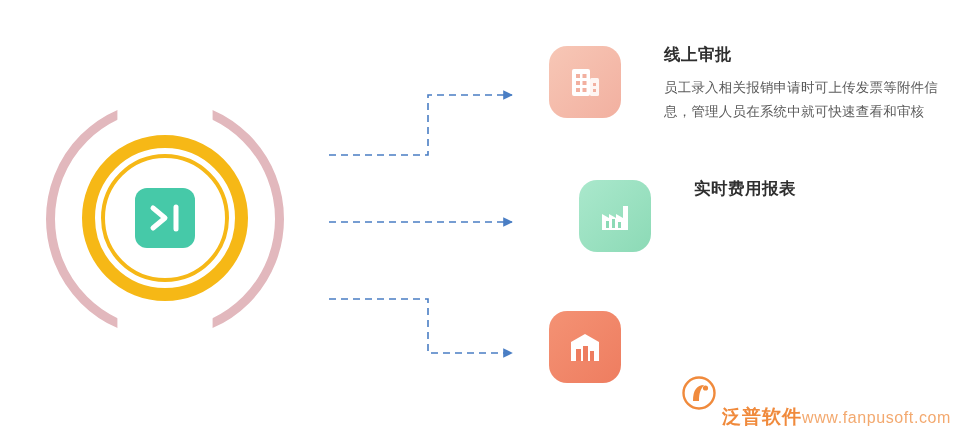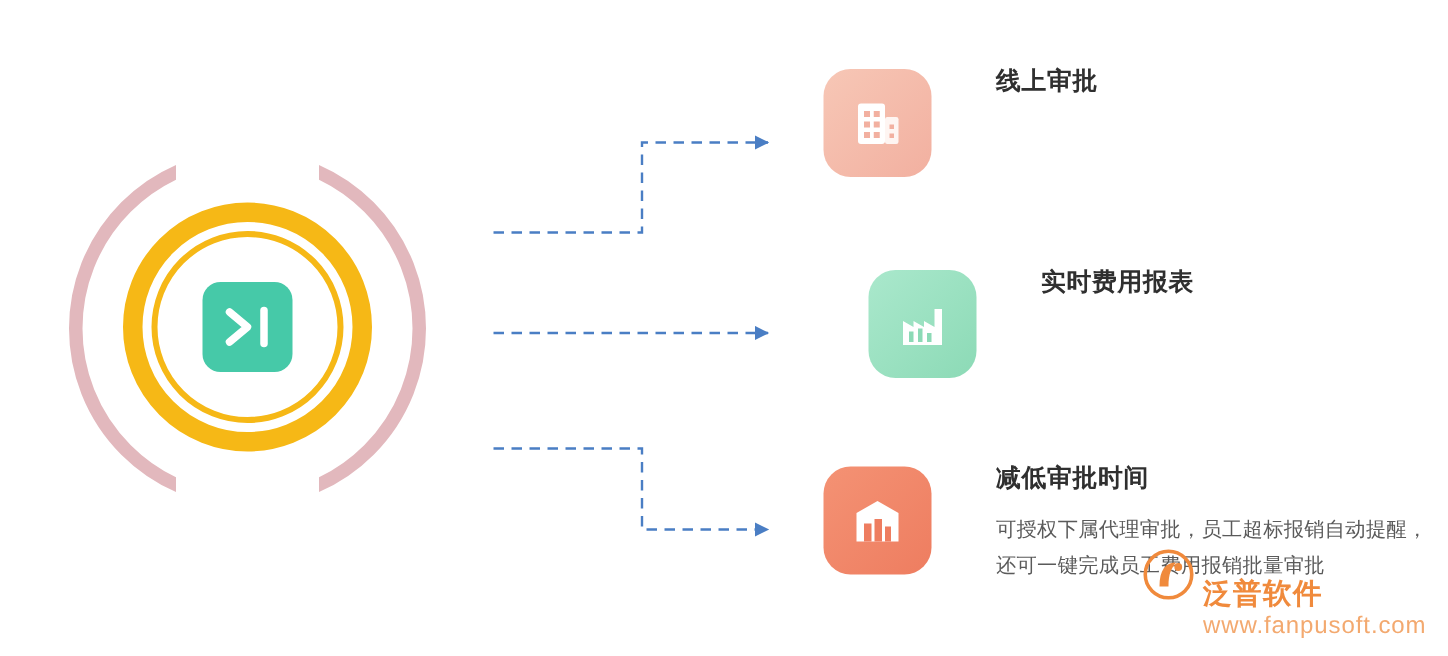--- a/index.html
+++ b/index.html
@@ -135,21 +135,21 @@
     align-items: center;
   }
   .wm-logo {
     width: 34px;
     height: 34px;
     flex: 0 0 auto;
     margin-right: 6px;
   }
   .wm-right {
     display: flex;
-    flex-direction: column;
+    flex-direction: row;
     justify-content: center;
     margin-top: 48px;
   }
   .wm-name {
     font-size: 19px;
     font-weight: bold;
     color: #f08a3c;
     line-height: 1.05;
     letter-spacing: 1px;
   }
@@ -203,20 +203,21 @@
         <rect x="11" y="19" width="4" height="4" fill="#f2b0a0"></rect>
         <rect x="17.5" y="19" width="4" height="4" fill="#f2b0a0"></rect>
         <rect x="11" y="26" width="4" height="4" fill="#f2b0a0"></rect>
         <rect x="17.5" y="26" width="4" height="4" fill="#f2b0a0"></rect>
         <rect x="28" y="21" width="3" height="3" fill="#f2b0a0"></rect>
         <rect x="28" y="27" width="3" height="3" fill="#f2b0a0"></rect>
       </svg>
     </div>
     <div class="ftext">
       <div class="ftitle">线上审批</div>
+      <div class="fdesc">员工录入相关报销申请时可上传发票等附件信息，管理人员在系统中就可快速查看和审核</div>
     </div>
   </div>
 
   <div class="feature feature-2">
     <div class="ficon" style="background:linear-gradient(135deg,#aae8cc,#8cdab6);">
       <svg width="40" height="40" viewBox="0 0 40 40">
         <path d="M7 34 L7 18 L14 22 L14 18 L21 22 L21 18 L28 22 L28 10 L33 10 L33 34 Z" fill="#ffffff"></path>
         <rect x="11" y="25" width="3" height="7" fill="#8cdab6"></rect>
         <rect x="17" y="23" width="3" height="9" fill="#8cdab6"></rect>
         <rect x="23" y="26" width="3" height="6" fill="#8cdab6"></rect>
@@ -230,24 +231,20 @@
 
   <div class="feature feature-3">
     <div class="ficon" style="background:linear-gradient(135deg,#f49274,#ee7d60);">
       <svg width="40" height="40" viewBox="0 0 40 40">
         <path d="M20 7 L34 15 L34 34 L6 34 L6 15 Z" fill="#ffffff"></path>
         <rect x="11" y="22" width="5" height="12" fill="#ee7d60"></rect>
         <rect x="18" y="19" width="5" height="15" fill="#ee7d60"></rect>
         <rect x="25" y="24" width="4" height="10" fill="#ee7d60"></rect>
       </svg>
     </div>
-    <div class="ftext">
-      <div class="ftitle">减低审批时间</div>
-      <div class="fdesc">可授权下属代理审批，员工超标报销自动提醒，还可一键完成员工费用报销批量审批</div>
-    </div>
   </div>
 
   <div class="watermark">
     <div class="wm-logo">
       <svg width="34" height="34" viewBox="0 0 34 34">
         <circle cx="17" cy="17" r="15.5" fill="none" stroke="#f08a3c" stroke-width="2.4"></circle>
         <path d="M11 25 C11 14, 15 9, 22 9 C19 13, 17 16, 17 25 Z" fill="#f08a3c"></path>
         <circle cx="23.5" cy="12" r="2.6" fill="#f08a3c"></circle>
       </svg>
     </div>

